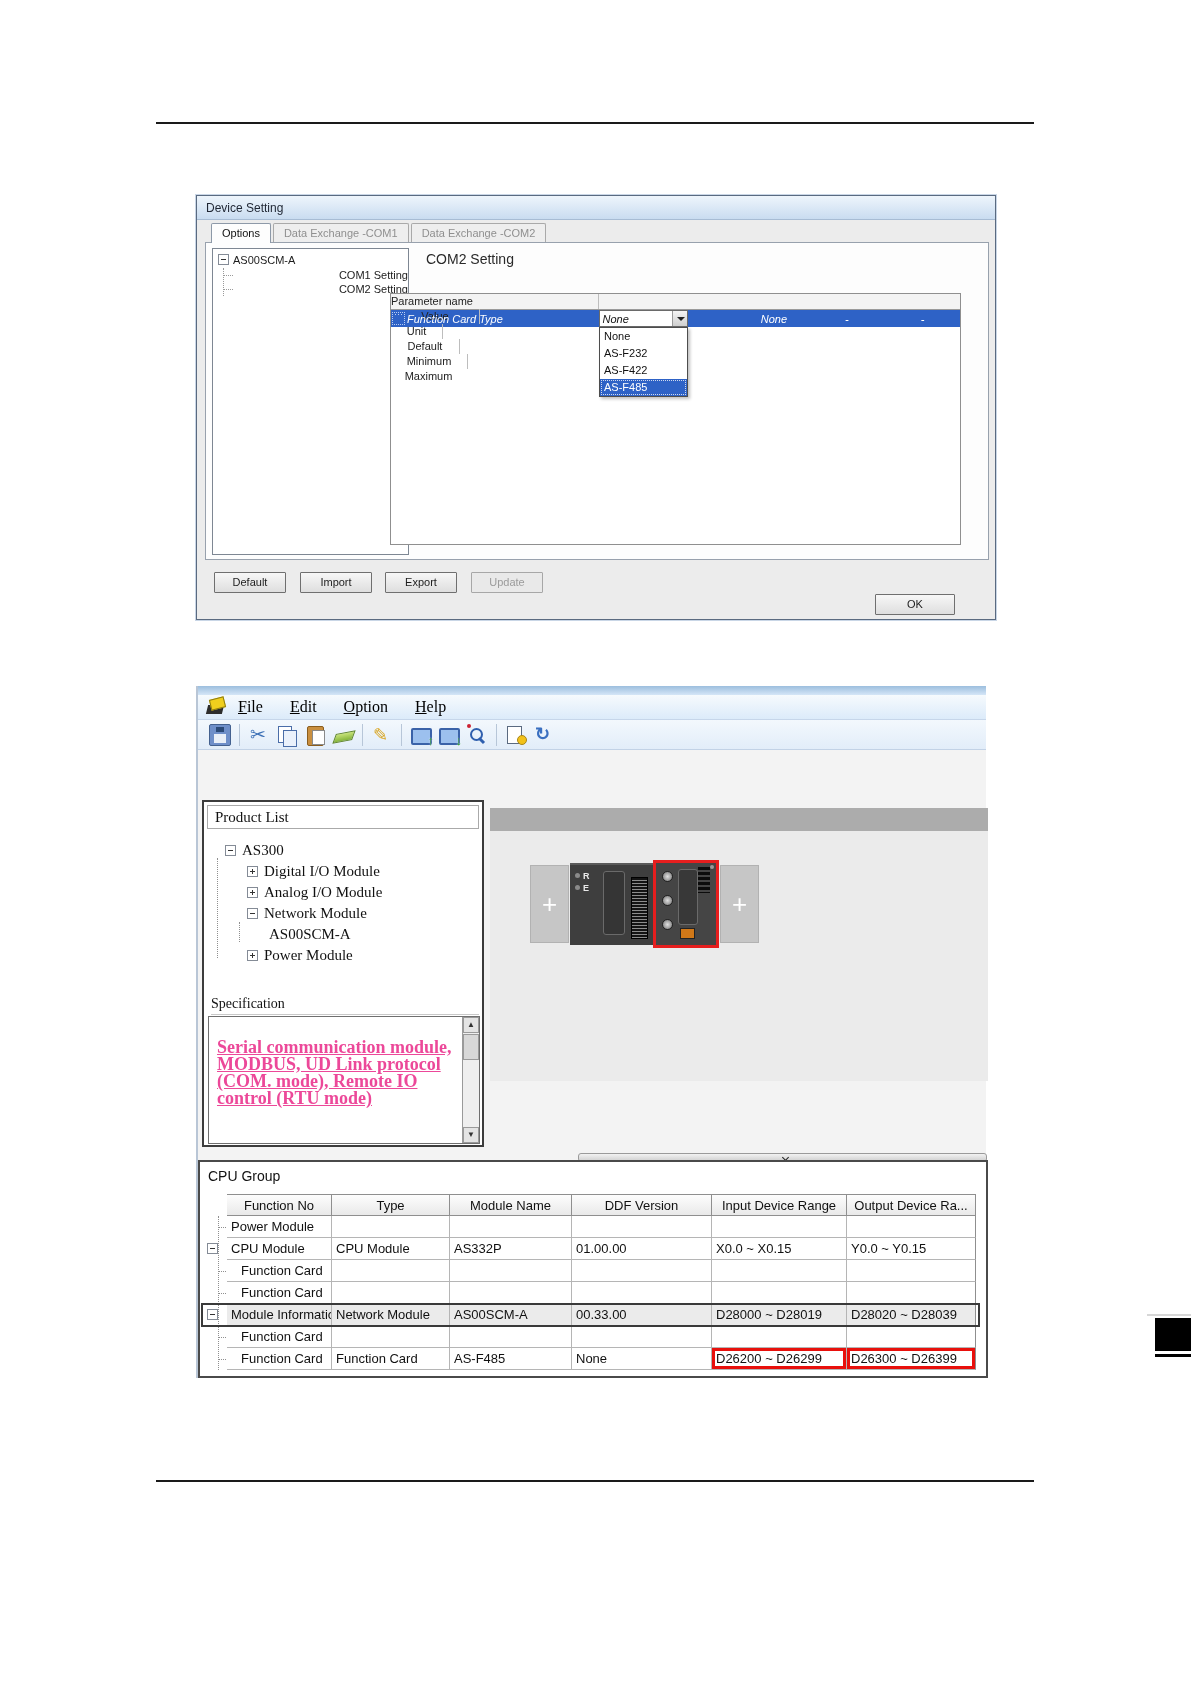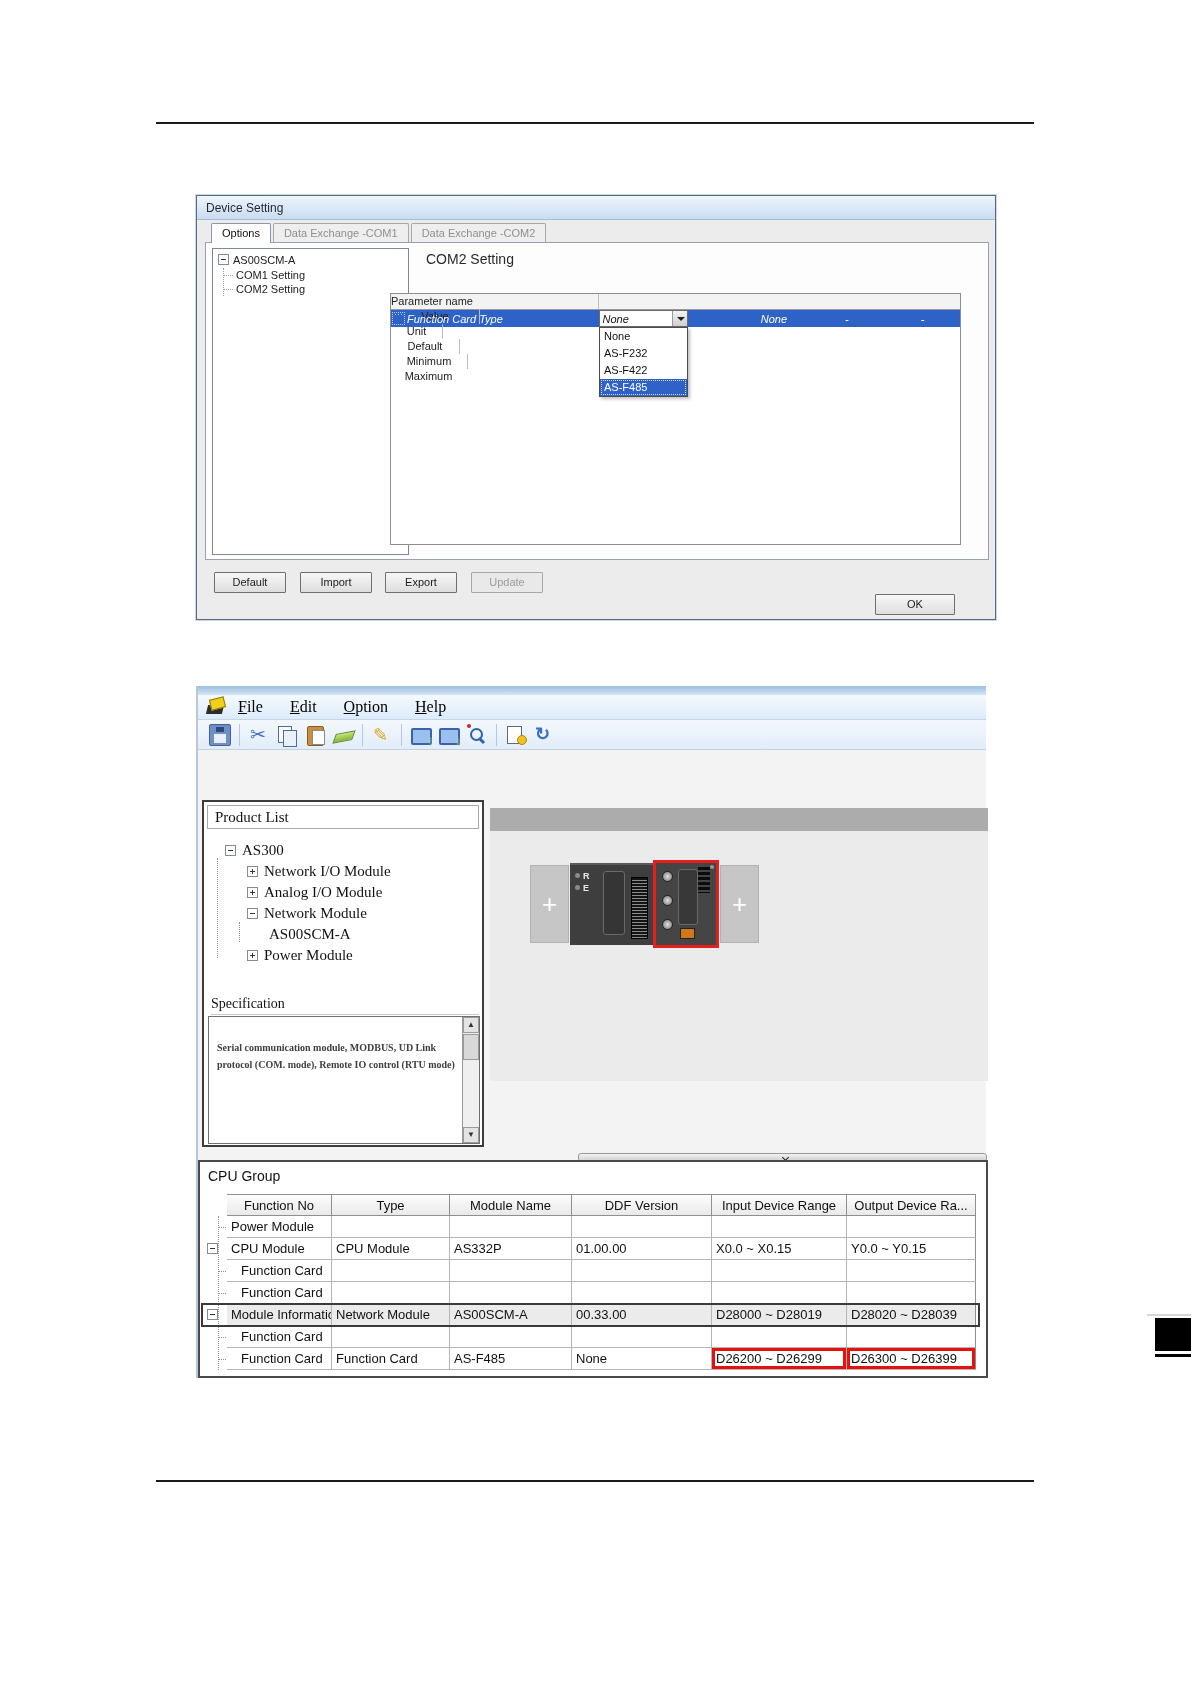--- a/index.html
+++ b/index.html
@@ -33,21 +33,21 @@
 
   .dtree { position:absolute; left:6px; top:5px; width:197px; height:307px;
            background:#ffffff; border:1px solid #7e8793; padding:4px 0 0 5px; }
   .titem { position:relative; height:15px; line-height:14px; white-space:nowrap; }
   .titem .lbl { vertical-align:top; }
   .exp { display:inline-block; width:11px; height:11px; border:1px solid #848b96; background:#fff;
          position:relative; margin-right:4px; vertical-align:-1px; }
   .exp::before { content:""; position:absolute; left:2px; right:2px; top:4px; height:1px; background:#333; }
   .exp.plus::after { content:""; position:absolute; top:2px; bottom:2px; left:4px; width:1px; background:#333; }
   .dtree .kids { margin-left:5px; border-left:1px dotted #9a9a9a; }
-  .dtree .kid { position:relative; height:14px; line-height:14px; padding-left:12px; }
+  .dtree .kid { position:relative; height:14px; line-height:14px; padding-left:12px;text-align:right; }
   .dtree .kid::before { content:""; position:absolute; left:0; top:7px; width:9px; height:1px;
                         border-top:1px dotted #9a9a9a; }
 
   .sec-title { position:absolute; left:220px; top:8px; font-size:14px; color:#2a2a2a; }
 
   .ptable { position:absolute; left:184px; top:50px; width:571px; height:252px;
             background:#fff; border:1px solid #8f8f8f; }
   .phead { display:flex; height:16px; background:#f3f3f3; border-bottom:1px solid #9a9a9a;flex-direction:column; }
   .phead .hc { border-right:1px solid #bdbdbd; text-align:center; line-height:15px; color:#222; }
   .phead .hc:last-child { border-right:none; }
@@ -141,21 +141,21 @@
   .pl-item { position:relative; height:21px; line-height:20px; white-space:nowrap; }
   .pl-item .exp { margin-right:6px; }
   .d1 { padding-left:22px; } .d2 { padding-left:44px; }
   .pl-vline { position:absolute; left:13px; top:26px; height:100px; border-left:1px dotted #8f8f8f; }
   .pl-vline2 { position:absolute; left:35px; top:90px; height:20px; border-left:1px dotted #8f8f8f; }
   .spec-label { position:absolute; left:7px; top:194px; font-size:14px; border-bottom:1px solid #c9c9c9;
                 width:268px; padding-bottom:2px; }
   .spec-box { position:absolute; left:4px; top:214px; width:272px; height:128px;
               border:1px solid #6f6f6f; background:#fff; }
   .spec-text { position:absolute; left:0; top:0; right:17px; bottom:0; padding:22px 4px 0 8px;
-               font-size:10px; font-weight:bold; line-height:17px; color:#404040; }
+               font-size:18px; font-weight:bold; line-height:17px; color:#ec4899;text-decoration:underline; }
   .sb { position:absolute; right:0; top:0; width:17px; bottom:0; background:#efefef; border-left:1px solid #9a9a9a; }
   .sb-btn { position:absolute; left:0; width:16px; height:16px; background:#e4e4e4; border:1px solid #9a9a9a;
             font-size:8px; text-align:center; line-height:14px; color:#333; }
   .sb-up { top:0; } .sb-down { bottom:0; }
   .sb-thumb { position:absolute; left:0; top:17px; width:16px; height:26px; background:#d8d8d8; border:1px solid #9a9a9a; }
 
   .splitter { position:absolute; left:294px; top:216px; width:9px; height:86px;
               background:#dfe5ec; border:1px solid #a9b6c6; border-radius:4px;
               font-size:7px; color:#333; text-align:center; line-height:86px; }
 
@@ -322,21 +322,21 @@
 
     <div class="left-panel">
       <div class="pl-title">Product List</div>
       <div class="pl-tree">
         <div class="pl-vline"></div>
         <div class="pl-vline2"></div>
         <div class="pl-item">
           <span class="exp"></span><span>AS300</span>
         </div>
         <div class="pl-item d1">
-          <span class="exp plus"></span><span>Network I/O Module</span>
+          <span class="exp plus"></span><span>Digital I/O Module</span>
         </div>
         <div class="pl-item d1">
           <span class="exp plus"></span><span>Analog I/O Module</span>
         </div>
         <div class="pl-item d1">
           <span class="exp"></span><span>Network Module</span>
         </div>
         <div class="pl-item d2">
           <span>AS00SCM-A</span>
         </div>

